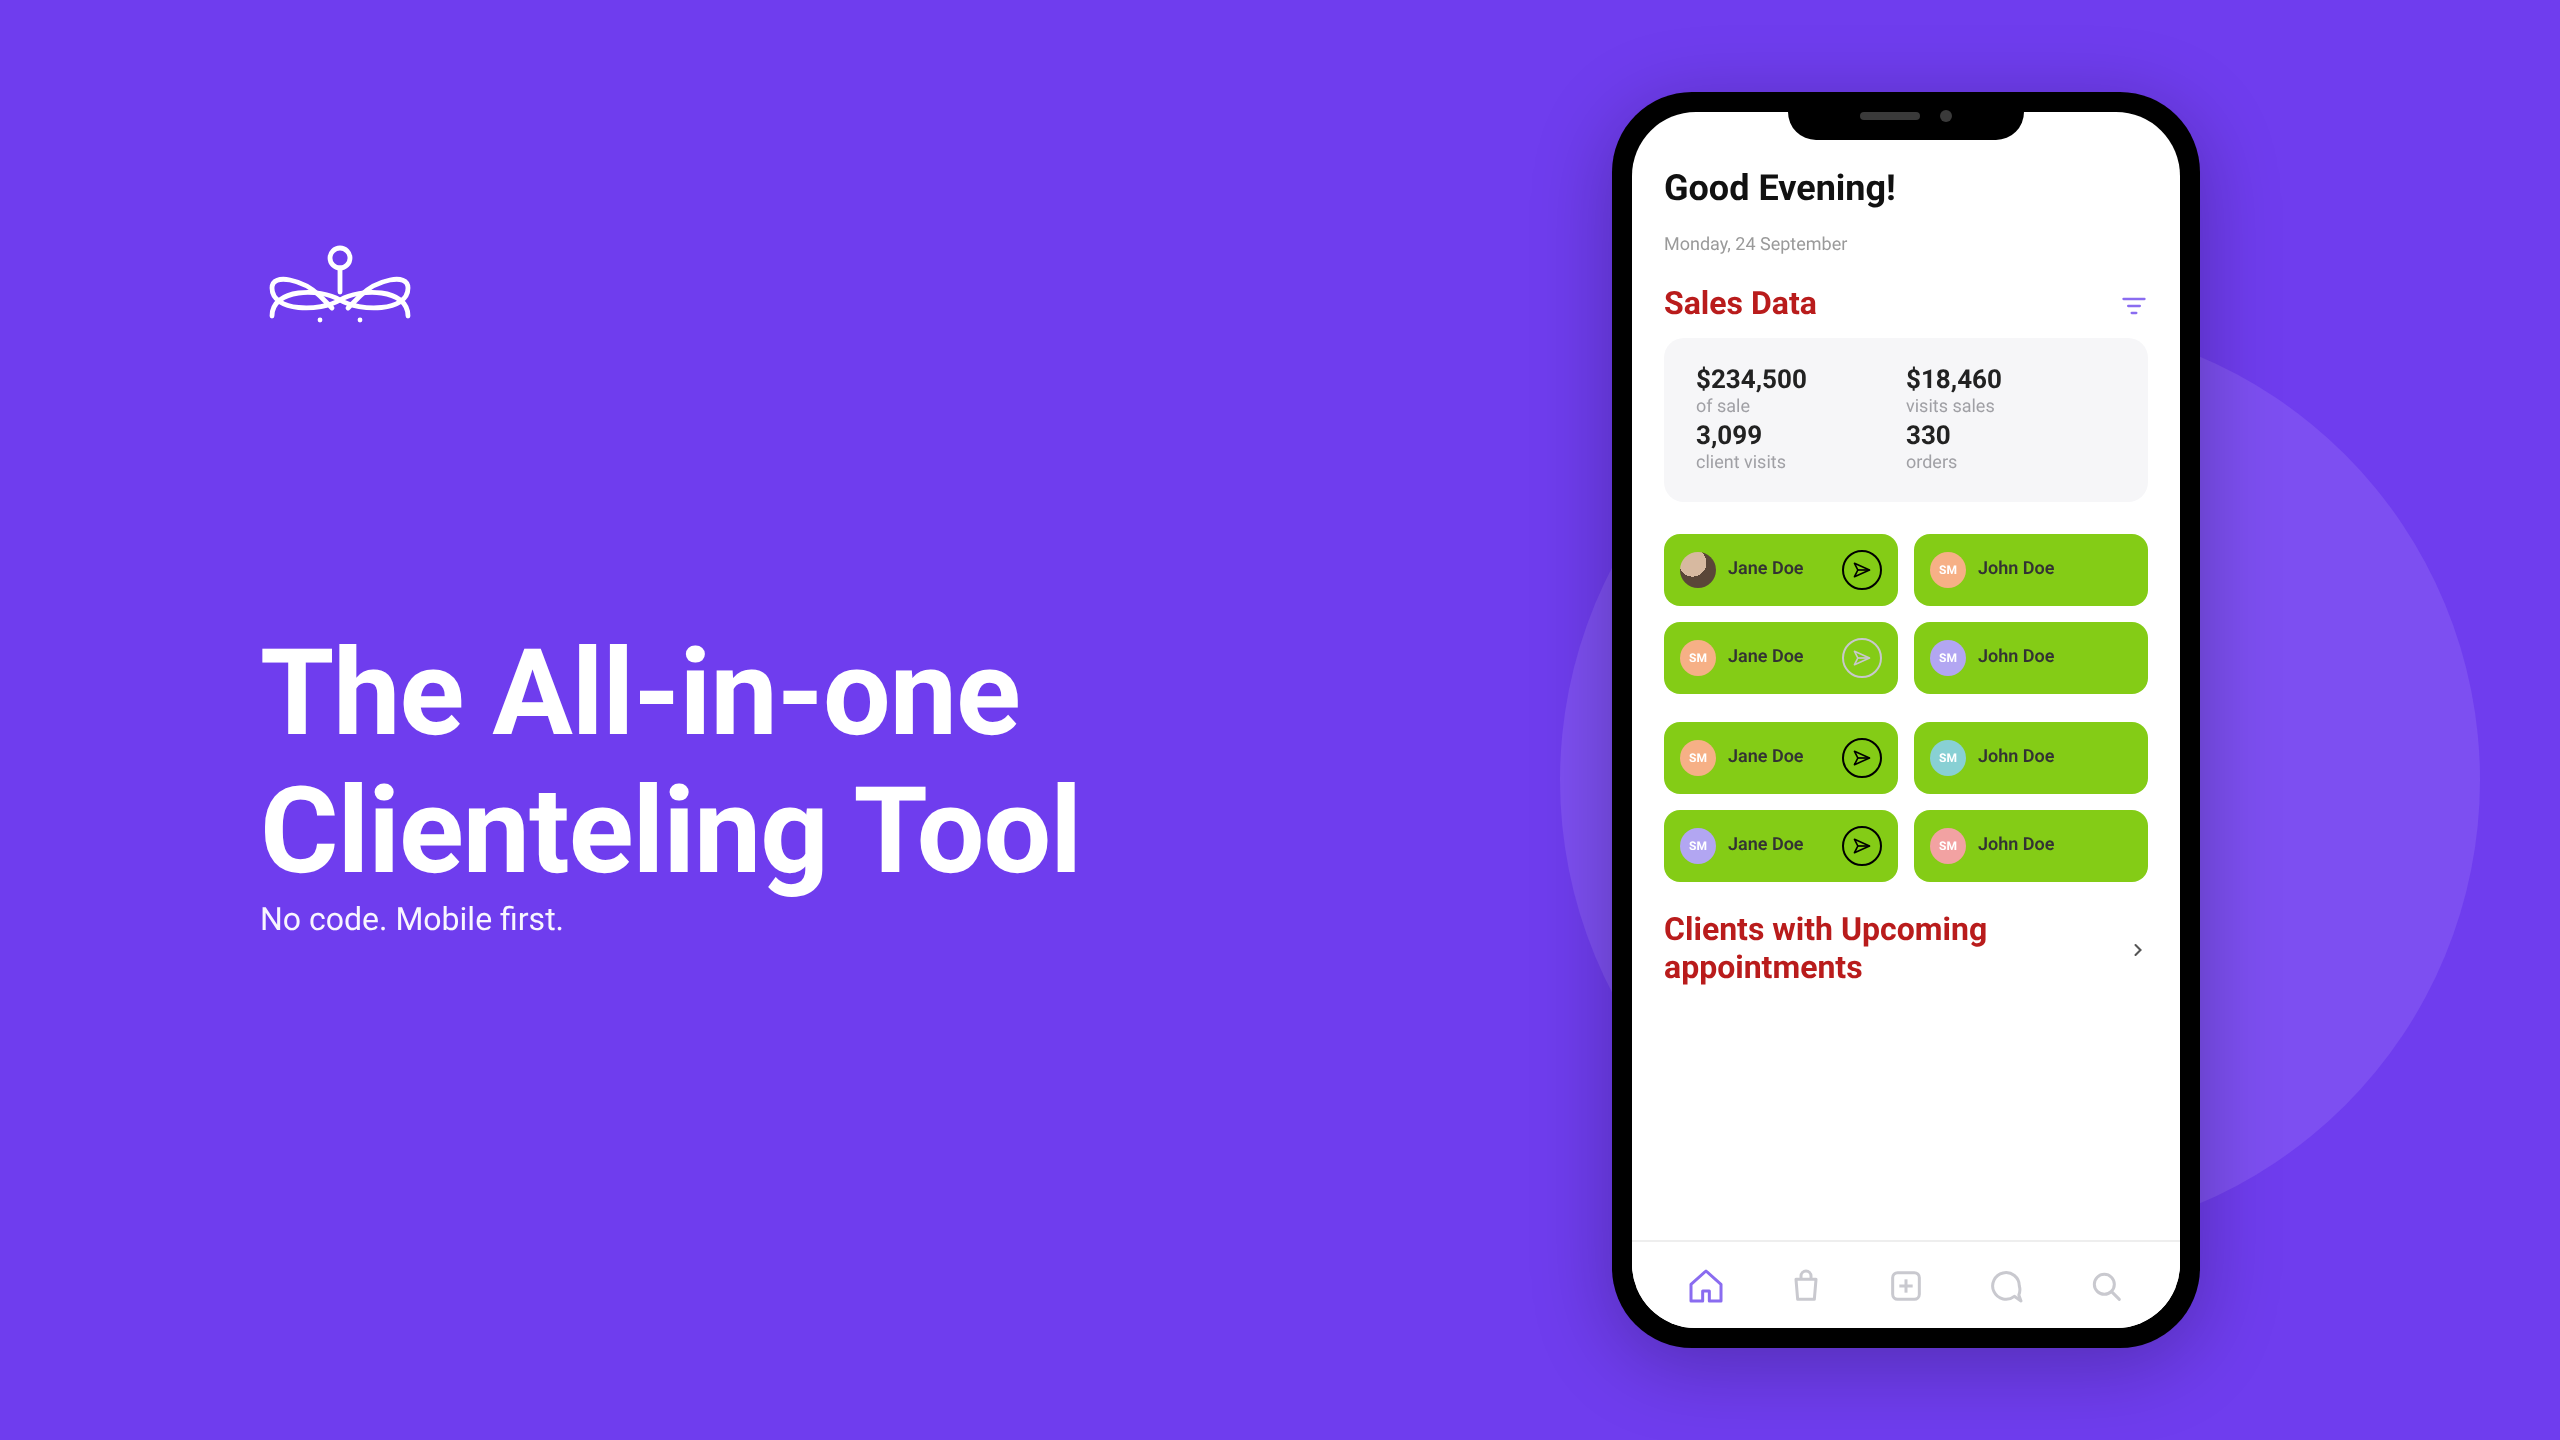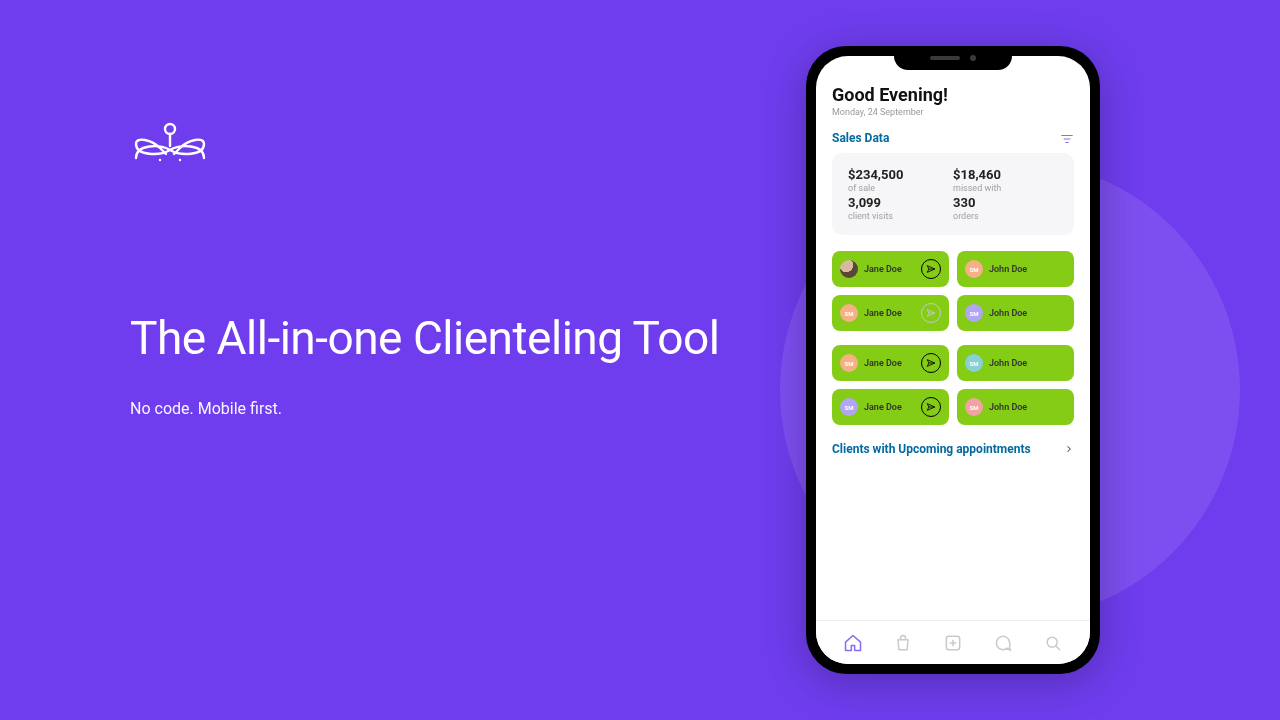--- a/index.html
+++ b/index.html
@@ -20,25 +20,24 @@
   
   .left {
     position: relative;
     z-index: 2;
     width: 770px;
     padding: 120px 0 0 130px;
     color: #fff;
   }
   .logo { margin-bottom: 140px; }
   .headline {
-    font-size: 46px;
+    font-size: 60px;
     line-height: 1.15;
-    font-weight: 400;
+    font-weight: 700;
     letter-spacing: -0.5px;
-    margin-bottom: 34px;
   }
   .subhead {
     font-size: 20px;
     line-height: 1.5;
     font-weight: 300;
     color: rgba(255,255,255,0.85);
     max-width: 480px;
     margin-bottom: 120px;
   }
   .tagline {
@@ -90,33 +89,33 @@
     overflow: hidden;
   }
   .greeting {
     font-size: 18px;
     font-weight: 700;
     color: #111;
   }
   .date {
     font-size: 9px;
     color: #9a9a9a;
-    margin-top: 2px;
+    margin-top: 13px;
     margin-bottom: 14px;
   }
   .section-header {
     display: flex;
     align-items: center;
     justify-content: space-between;
     margin-bottom: 8px;
   }
   .section-title {
-    font-size: 12px;
+    font-size: 16px;
     font-weight: 700;
-    color: #0369a1;
+    color: #b91c1c;
   }
   .filter-icon {
     width: 14px; height: 14px;
     color: #8a6cf0;
   }
   .chev { width:10px; height:10px; color:#555; }
   .stats-card {
     background: #f6f6f8;
     border-radius: 10px;
     padding: 14px 16px;
@@ -220,21 +219,21 @@
             </span>
           </div>
 
           <div class="stats-card">
             <div>
               <div class="stat-val">$234,500</div>
               <div class="stat-lbl">of sale</div>
             </div>
             <div>
               <div class="stat-val">$18,460</div>
-              <div class="stat-lbl">missed with</div>
+              <div class="stat-lbl">visits sales</div>
             </div>
             <div>
               <div class="stat-val">3,099</div>
               <div class="stat-lbl">client visits</div>
             </div>
             <div>
               <div class="stat-val">330</div>
               <div class="stat-lbl">orders</div>
             </div>
           </div>

